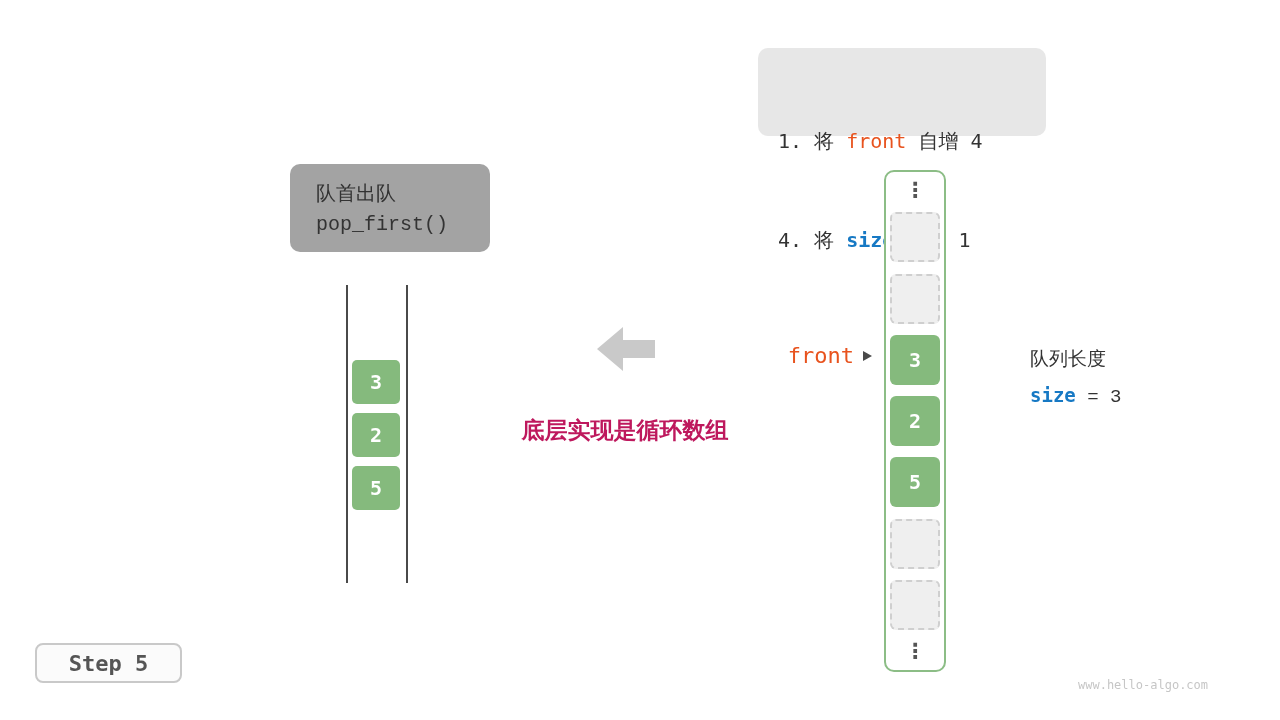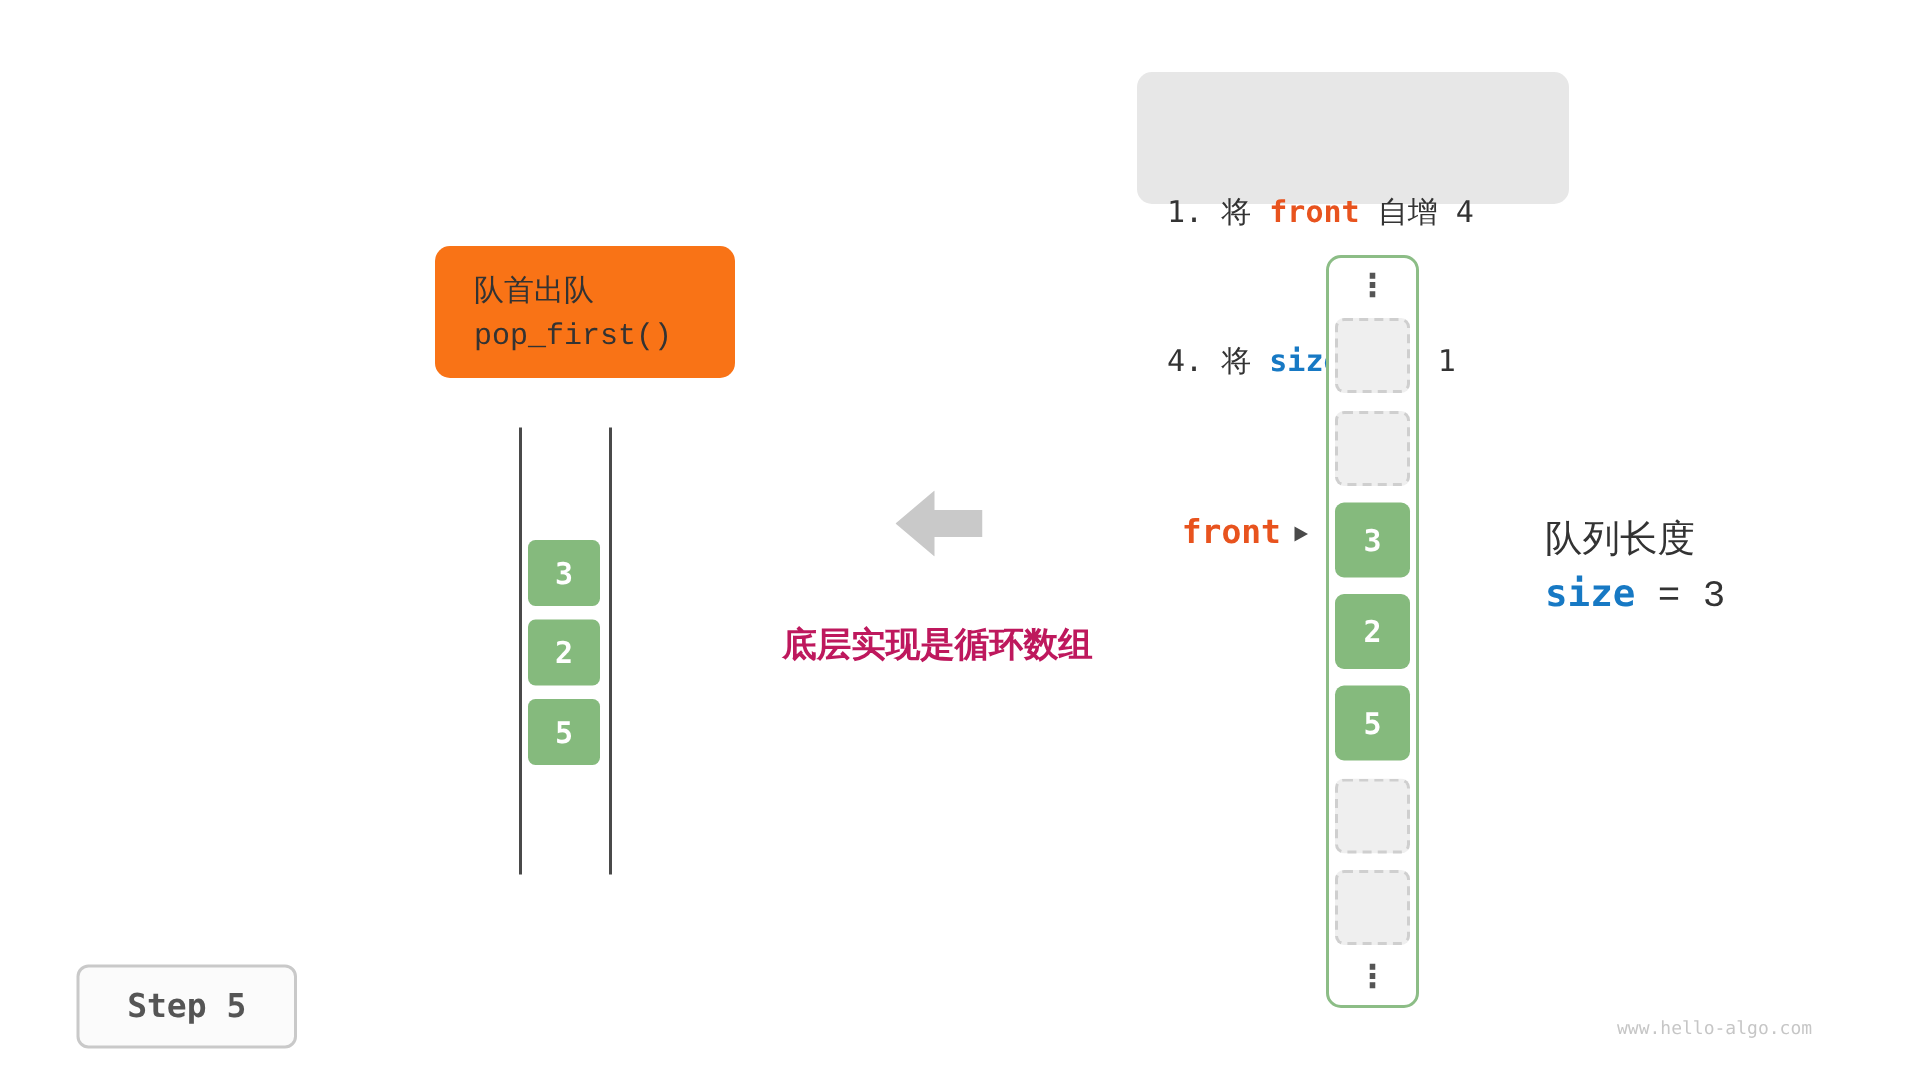--- a/index.html
+++ b/index.html
@@ -6,21 +6,21 @@
   #canvas {
     position: relative;
     width: 1280px;
     height: 720px;
     background: #ffffff;
     overflow: hidden;
     font-family: "DejaVu Sans", sans-serif;
     color: #333;
   }
   .mono { font-family: Liberation Mono, monospace; }
-  .code-orange { color: #e8531e; font-weight: bold; font-family: "DejaVu Sans Mono", monospace; }
+  .code-orange { color: #e8531e; font-weight: normal; font-family: "DejaVu Sans Mono", monospace; }
   .code-blue { color: #1779c4; font-weight: bold; font-family: "DejaVu Sans Mono", monospace; }
 
   
   .note-box {
     position: absolute;
     left: 758px; top: 48px;
     width: 288px; height: 88px;
     background: #e7e7e7;
     border-radius: 10px;
     box-sizing: border-box;
@@ -30,21 +30,21 @@
     font-family: "DejaVu Sans Mono", monospace;
     color: #333;
     white-space: pre;
   }
 
   
   .op-box {
     position: absolute;
     left: 290px; top: 164px;
     width: 200px; height: 88px;
-    background: #f97316;
+    background: #a3a3a3;
     border-radius: 10px;
     box-sizing: border-box;
     padding: 14px 26px;
     font-size: 20px;
     line-height: 31px;
     color: #333;
   }
 
   
   .q-line { position: absolute; width: 2px; height: 298px; top: 285px; background: #4a4a4a; }
@@ -134,40 +134,39 @@
     color: #fff;
     font-weight: bold;
     font-size: 20px;
     font-family: "DejaVu Sans Mono", monospace;
   }
 
   
   .size-info {
     position: absolute;
     left: 1030px; top: 340px;
-    font-size: 25px;
+    font-size: 19px;
     line-height: 37px;
     color: #333;
   }
 
   
   .step-badge {
     position: absolute;
     left: 35px; top: 643px;
-    width: 147px; height: 56px;
+    width: 147px; height: 40px;
     background: #fbfbfb;
     border: 2px solid #c9c9c9;
     border-radius: 8px;
     box-sizing: border-box;
     display: flex; align-items: center; justify-content: center;
     font-family: "DejaVu Sans Mono", monospace;
     font-weight: bold;
     font-size: 22px;
     color: #555;
-    margin-left: 16px;
   }
 
   
   .watermark {
     position: absolute;
     left: 1078px; top: 678px;
     font-size: 12px;
     color: #c6c6c6;
     font-family: "DejaVu Sans Mono", monospace;
   }

